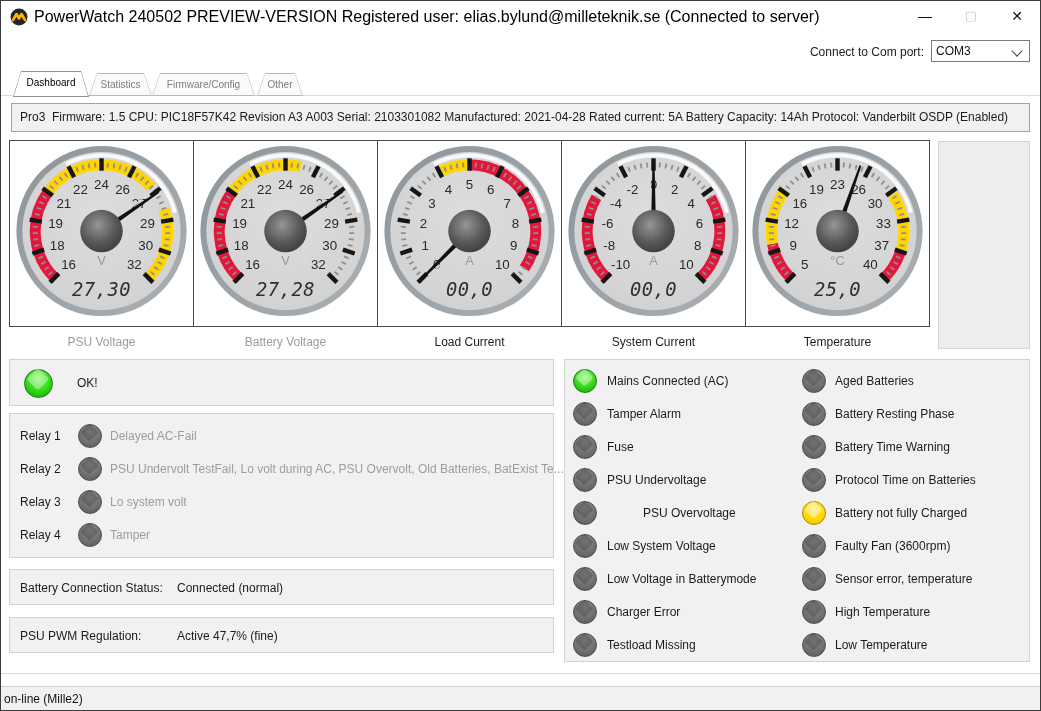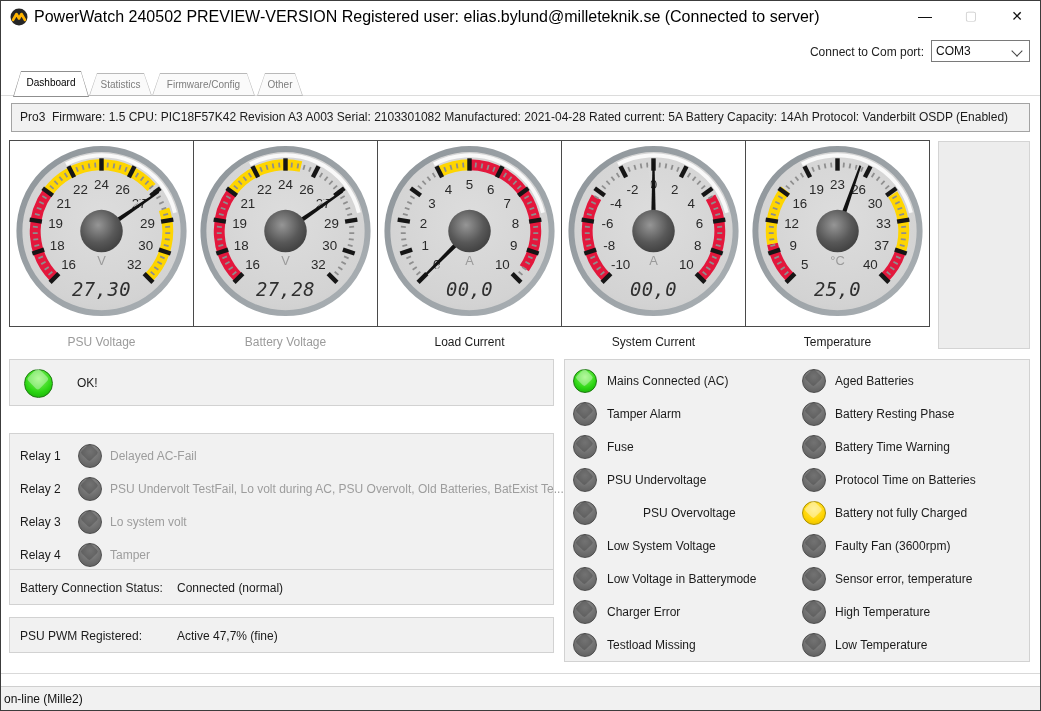--- a/index.html
+++ b/index.html
@@ -555,21 +555,21 @@
         </svg></div>
       <div class="gauge-label" style="left: 744px;">Temperature</div>
     </div>
   <div class="side-panel"></div>
 
   <div class="panel" style="left:8px;top:358px;width:545px;height:47px;">
     <span class="led green" style="left:14px;top:9px;width:29px;height:29px;"></span>
     <span class="lbl" style="left:67px;top:16px;">OK!</span>
   </div>
 
-  <div class="panel" style="left:8px;top:432px;width:545px;height:145px;padding-left:27px;" id="relay-panel">
+  <div class="panel" style="left:8px;top:412px;width:545px;height:145px;padding-left:27px;" id="relay-panel">
       <div>
         <span class="lbl" style="left:10px;top:15px;">Relay 1</span>
         <span class="led gray" style="left:68px;top:10px;width:24px;height:24px;"></span>
         <span class="lbl muted-txt" style="left:100px;top:15px;">Delayed AC-Fail</span>
       </div>
       <div>
         <span class="lbl" style="left:10px;top:48px;">Relay 2</span>
         <span class="led gray" style="left:68px;top:43px;width:24px;height:24px;"></span>
         <span class="lbl muted-txt" style="left:100px;top:48px;">PSU Undervolt TestFail, Lo volt during AC, PSU Overvolt, Old Batteries, BatExist Te...</span>
       </div>
@@ -584,21 +584,21 @@
         <span class="lbl muted-txt" style="left:100px;top:114px;">Tamper</span>
       </div>
     </div>
 
   <div class="panel" style="left:8px;top:568px;width:545px;height:36px;">
     <span class="lbl" style="left:10px;top:11px;">Battery Connection Status:</span>
     <span class="lbl" style="left:167px;top:11px;">Connected (normal)</span>
   </div>
 
   <div class="panel" style="left:8px;top:616px;width:545px;height:36px;">
-    <span class="lbl" style="left:10px;top:11px;">PSU PWM Registered:</span>
+    <span class="lbl" style="left:10px;top:11px;">PSU PWM Regulation:</span>
     <span class="lbl" style="left:167px;top:11px;">Active 47,7% (fine)</span>
   </div>
 
   <div class="panel" style="left:563px;top:358px;width:466px;height:303px;" id="indicators-panel">
       <div>
         <span class="led green" style="left:8px;top:9px;width:24px;height:24px;"></span>
         <span class="lbl" style="left:42px;top:14px;">Mains Connected (AC)</span>
       </div>
       <div>
         <span class="led gray" style="left:8px;top:42px;width:24px;height:24px;"></span>

